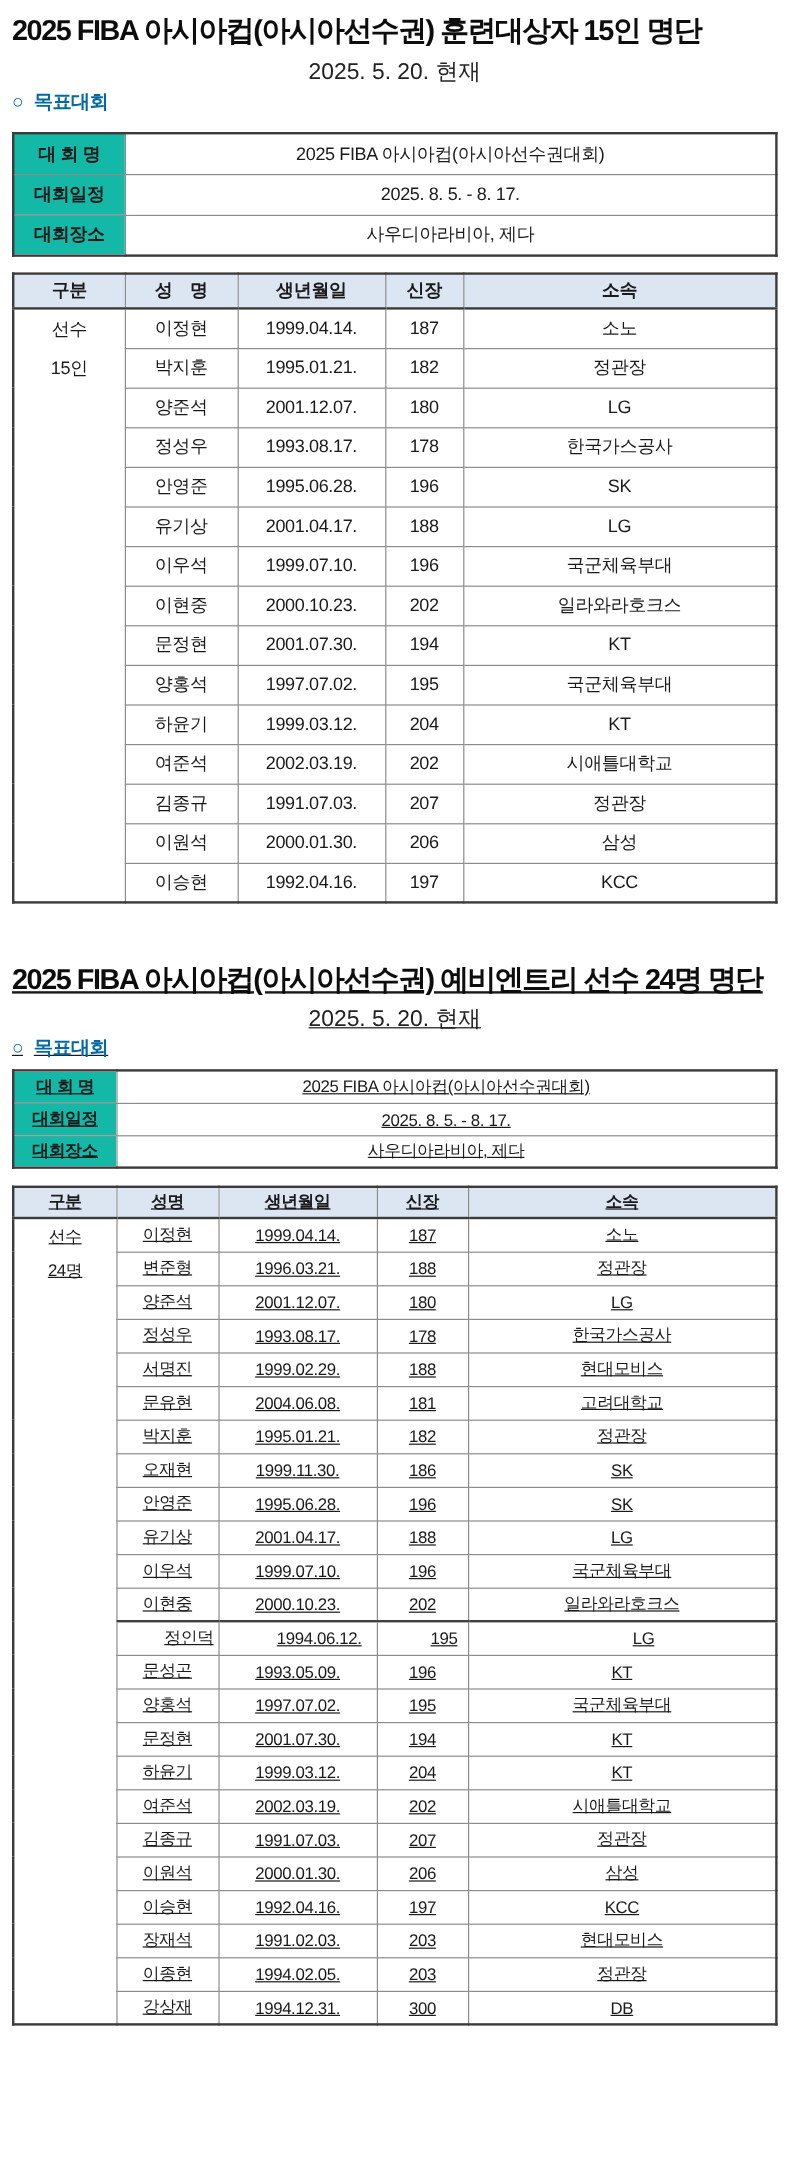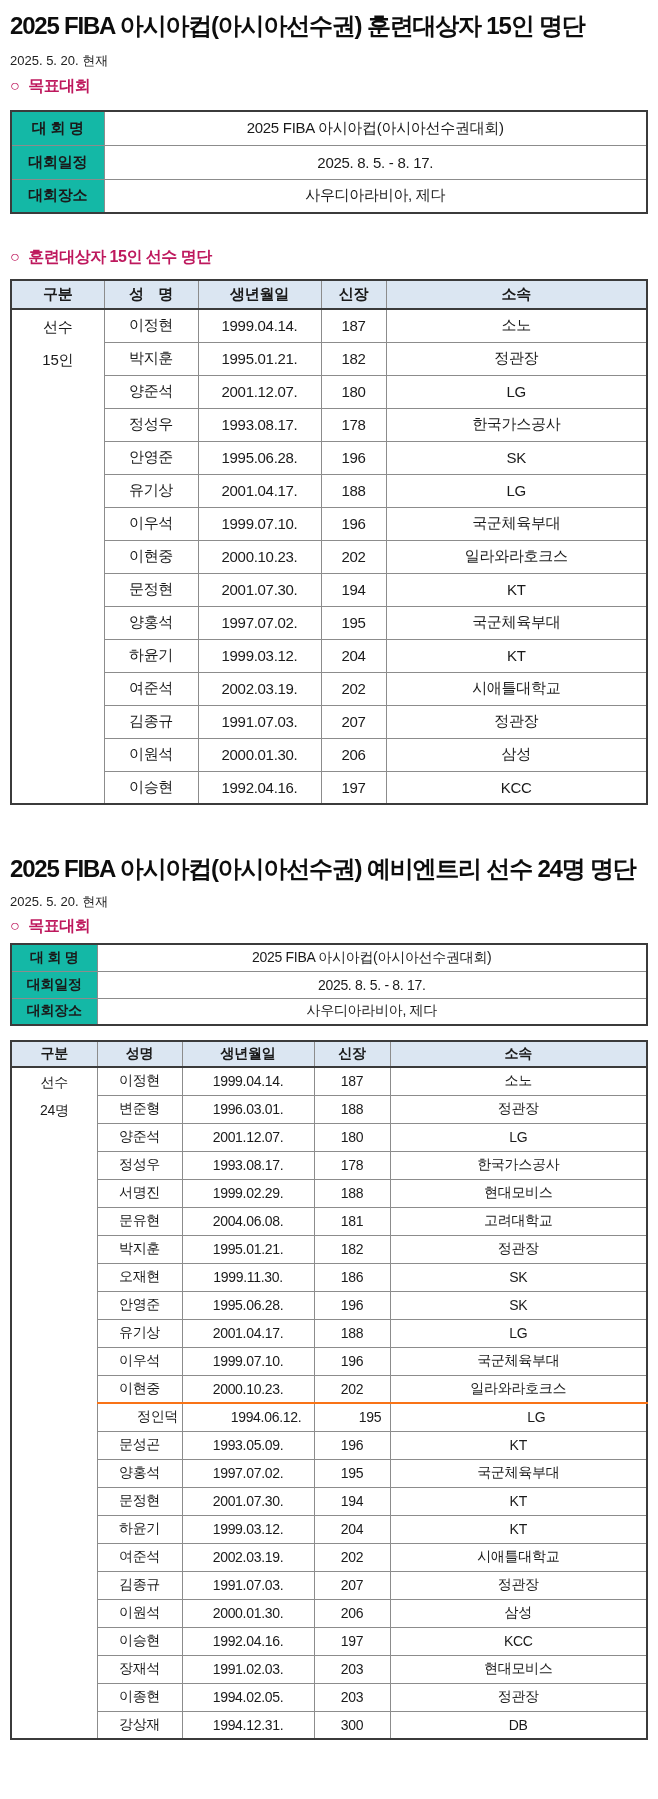--- a/index.html
+++ b/index.html
@@ -20,32 +20,32 @@
     margin: 0;
     font-size: 24px;
     line-height: 36px;
     font-weight: 800;
     letter-spacing: -1.2px;
     white-space: nowrap;
     color: #0d0d0d;
   }
   .asof {
     margin-top: 9px;
-    text-align: left;
-    font-size: 13px;
+    text-align: center;
+    font-size: 19px;
     line-height: 15px;
     color: #222;
   }
   .sec-head {
     margin-top: 8px;
     font-size: 16px;
     line-height: 19px;
     font-weight: 700;
     letter-spacing: -0.5px;
-    color: #be185d;
+    color: #0369a1;
   }
   .sec-head .marker { margin-right: 9px; font-weight: 400; }
 
   table {
     width: 100%;
     border-collapse: collapse;
     table-layout: fixed;
   }
   .bordered { border: 2px solid #3b3b3b; }
   .bordered td, .bordered th {
@@ -75,23 +75,23 @@
     letter-spacing: -0.3px;
     border-bottom: 2px solid #3b3b3b;
     margin-top: 10px;
   }
   .roster-table td { font-size: 15px; height: 33px; letter-spacing: -0.3px; }
   .roster-table.compact thead th { height: 26px; font-size: 14px; }
   .roster-table.compact td { height: 28px; font-size: 14px; }
   .roster-table .c-group { vertical-align: top; }
   .group-line { height: 33px; line-height: 33px; }
   .roster-table.compact .group-line { height: 28px; line-height: 28px; }
-  .divider-top td { border-top: 2px solid #f97316; padding-left: 36px; }
-
-  .block2 { margin-top: 46px; }
+  .divider-top td { border-top: 2px solid #404040; padding-left: 36px; }
+
+  .block2 { margin-top: 46px; text-decoration: underline; }
   .block2 .asof { margin-top: 7px; }
   .block2 .sec-head { margin-top: 7px; }
 </style>
 </head>
 <body>
 
 <div class="page">
 
   <section class="block1">
     <h1 class="doc-title">2025 FIBA 아시아컵(아시아선수권) 훈련대상자 15인 명단</h1>
@@ -115,23 +115,20 @@
             <td class="lbl">대회일정</td>
             <td class="val">2025. 8. 5. - 8. 17.</td>
           </tr>
           <tr>
             <td class="lbl">대회장소</td>
             <td class="val">사우디아라비아, 제다</td>
           </tr>
       </tbody>
     </table>
 
-    <div class="sec-head roster-head">
-      <span class="marker">○</span><span>훈련대상자 15인 선수 명단</span>
-    </div>
 
     <table class="roster-table bordered">
       <colgroup>
         <col style="width:93px">
           <col style="width:94px">
           <col style="width:123px">
           <col style="width:65px">
           <col>
       </colgroup>
       <thead>
@@ -289,21 +286,21 @@
       <tbody>
         <tr>
             <td class="c-group" rowspan="24"><div class="group-line">선수</div><div class="group-line">24명</div></td>
             <td class="c-name">이정현</td>
             <td class="c-dob">1999.04.14.</td>
             <td class="c-h">187</td>
             <td class="c-team">소노</td>
           </tr>
           <tr>
             <td class="c-name">변준형</td>
-            <td class="c-dob">1996.03.01.</td>
+            <td class="c-dob">1996.03.21.</td>
             <td class="c-h">188</td>
             <td class="c-team">정관장</td>
           </tr>
           <tr>
             <td class="c-name">양준석</td>
             <td class="c-dob">2001.12.07.</td>
             <td class="c-h">180</td>
             <td class="c-team">LG</td>
           </tr>
           <tr>

